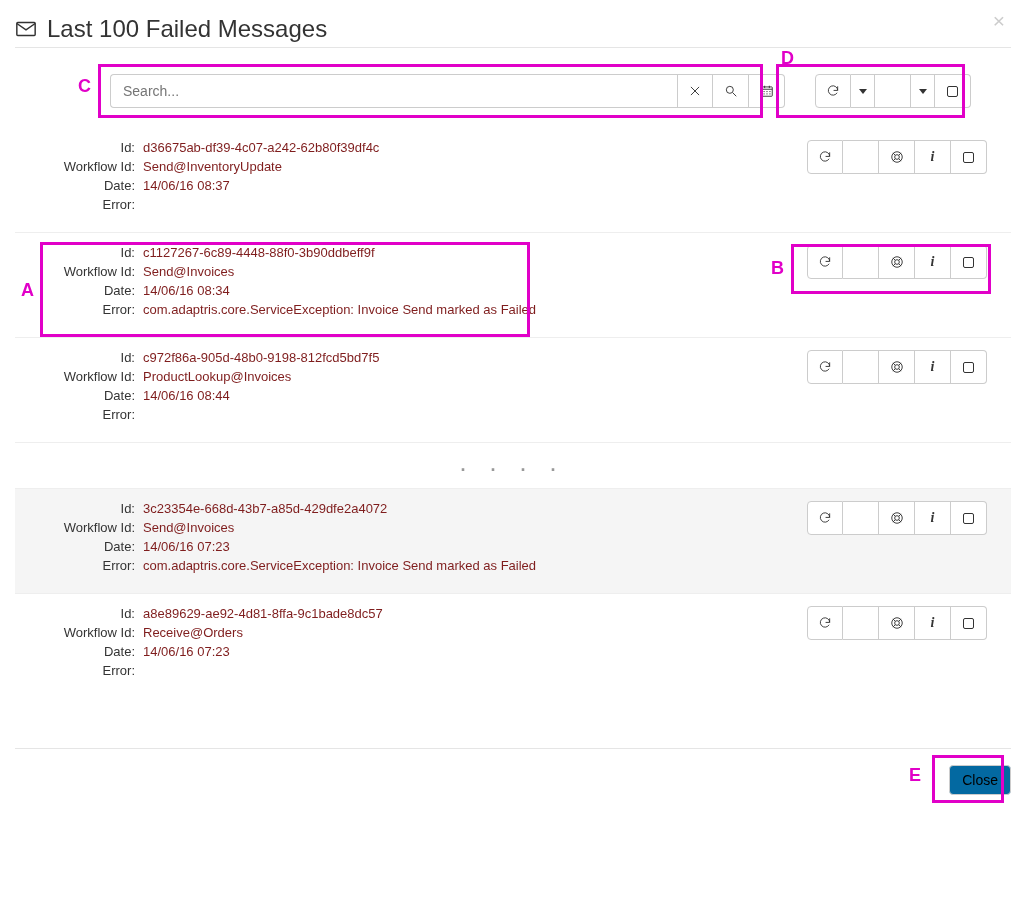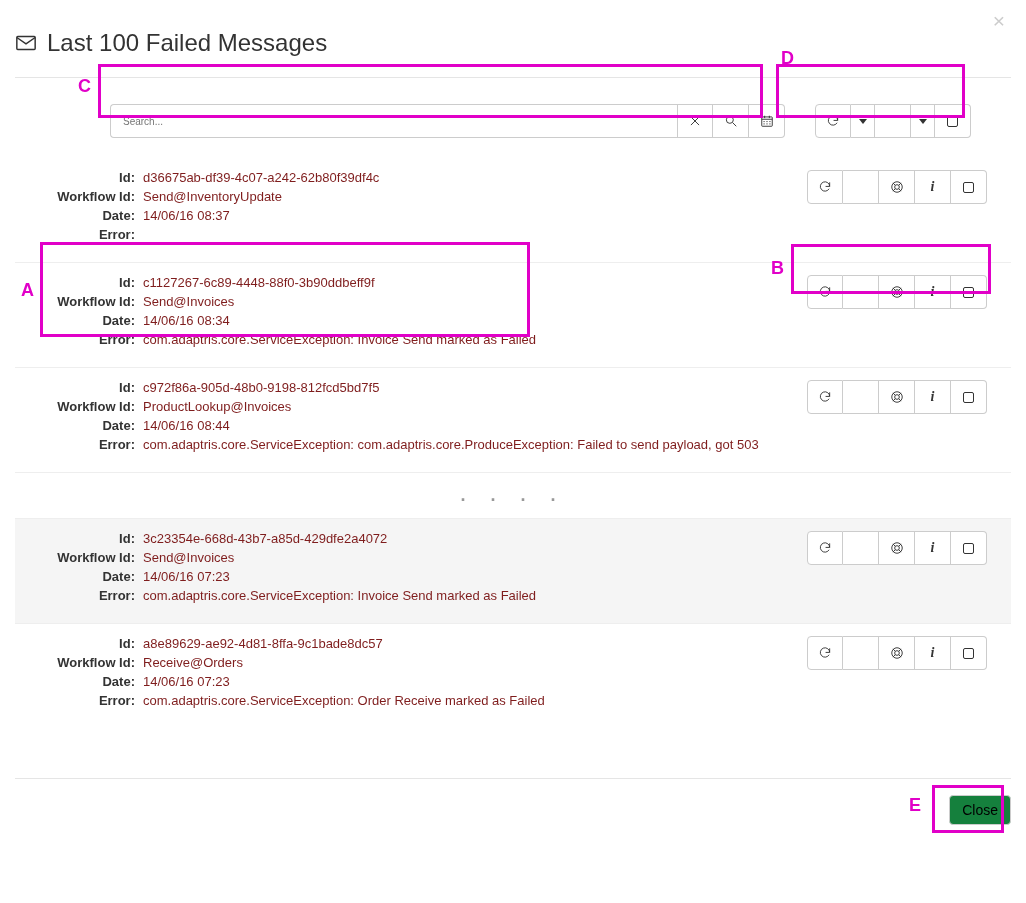--- a/index.html
+++ b/index.html
@@ -10,25 +10,24 @@
     color: #333;
     background: #fff;
     width: 1026px;
   }
   .modal {
     padding: 15px;
     position: relative;
   }
   .modal-header {
     border-bottom: 1px solid #e5e5e5;
-    padding: 0 0 20px 0;
+    padding: 0 0 4px 0;
     display: flex;
     align-items: center;
     gap: 10px;
-    margin-top: 14px;
   }
   .modal-header h2 {
     margin: 0;
     font-size: 24px;
     font-weight: 400;
     color: #333;
   }
   .close-x {
     position: absolute;
     right: 15px;
@@ -63,21 +62,21 @@
     margin-left: 95px;
     margin-right: 10px;
     position:relative;
   }
   .search-input {
     flex:1;
     border:1px solid #ccc;
     border-right:none;
     border-radius:4px 0 0 4px;
     padding:6px 12px;
-    font-size:10px;
+    font-size:14px;
     height:34px;
   }
   .btn {
     display:inline-flex;
     align-items:center;
     justify-content:center;
     min-width:36px;
     height:34px;
     border:1px solid #ccc;
     background:#fff;
@@ -100,21 +99,21 @@
   .msg:first-child { border-top:none; }
   .msg.highlight { background:#f5f5f5; }
   .msg-row {
     display:flex;
     padding:2px 0;
     font-size:13px;
   }
   .msg-label {
     width:128px;
     text-align:right;
-    font-weight:700;
+    font-weight:400;
     color:#333;
     padding-right:8px;
   }
   .msg-value {
     color:#7f1d1d;
   }
   .msg-actions {
     position:absolute;
     right:24px;
     top:12px;
@@ -130,21 +129,21 @@
   }
   .modal-footer {
     border-top:1px solid #e5e5e5;
     margin-top: 50px;
     padding-top:16px;
     text-align:right;
     position:relative;
   }
   .close-btn {
     border:1px solid #ccc;
-    background:#15803d;
+    background:#0369a1;
     border-radius:4px;
     padding:6px 12px;
     cursor:pointer;
     font-size:14px;
   }
   svg { width:14px; height:14px; stroke:#333; stroke-width:1.6; fill:none; }
   .caret { width:0;height:0;border-left:4px solid transparent;border-right:4px solid transparent;border-top:5px solid #333; display:inline-block;}
   .square { width:11px;height:11px;border:1.5px solid #333;border-radius:2px;display:inline-block;}
 </style>
 </head>
@@ -334,21 +333,20 @@
     <div class="msg-row">
           <div class="msg-label">Workflow Id:</div>
           <div class="msg-value">ProductLookup@Invoices</div>
         </div>
     <div class="msg-row">
           <div class="msg-label">Date:</div>
           <div class="msg-value">14/06/16 08:44</div>
         </div>
     <div class="msg-row">
           <div class="msg-label">Error:</div>
-          <div class="msg-value">com.adaptris.core.ServiceException: com.adaptris.core.ProduceException: Failed to send payload, got 503</div>
         </div>
   </div>
       <div class="ellipsis-row">. . . .</div>
       <div class="msg highlight">
     <div class="btn-group msg-actions">
     <button class="btn">
             <svg viewBox="0 0 24 24">
               <path d="M20 11 A8 8 0 1 0 19 15"></path>
               <path d="M20 4 L20 11 L13 11"></path>
             </svg>
@@ -423,21 +421,20 @@
     <div class="msg-row">
           <div class="msg-label">Workflow Id:</div>
           <div class="msg-value">Receive@Orders</div>
         </div>
     <div class="msg-row">
           <div class="msg-label">Date:</div>
           <div class="msg-value">14/06/16 07:23</div>
         </div>
     <div class="msg-row">
           <div class="msg-label">Error:</div>
-          <div class="msg-value">com.adaptris.core.ServiceException: Order Receive marked as Failed</div>
         </div>
   </div>
     </div>
 
   <div class="modal-footer">
     <span class="annot" style="right:90px; top:16px;">E</span>
     <span class="annot-box" style="right:7px; top:6px; width:72px; height:48px;"></span>
     <button class="close-btn">Close</button>
   </div>
 

